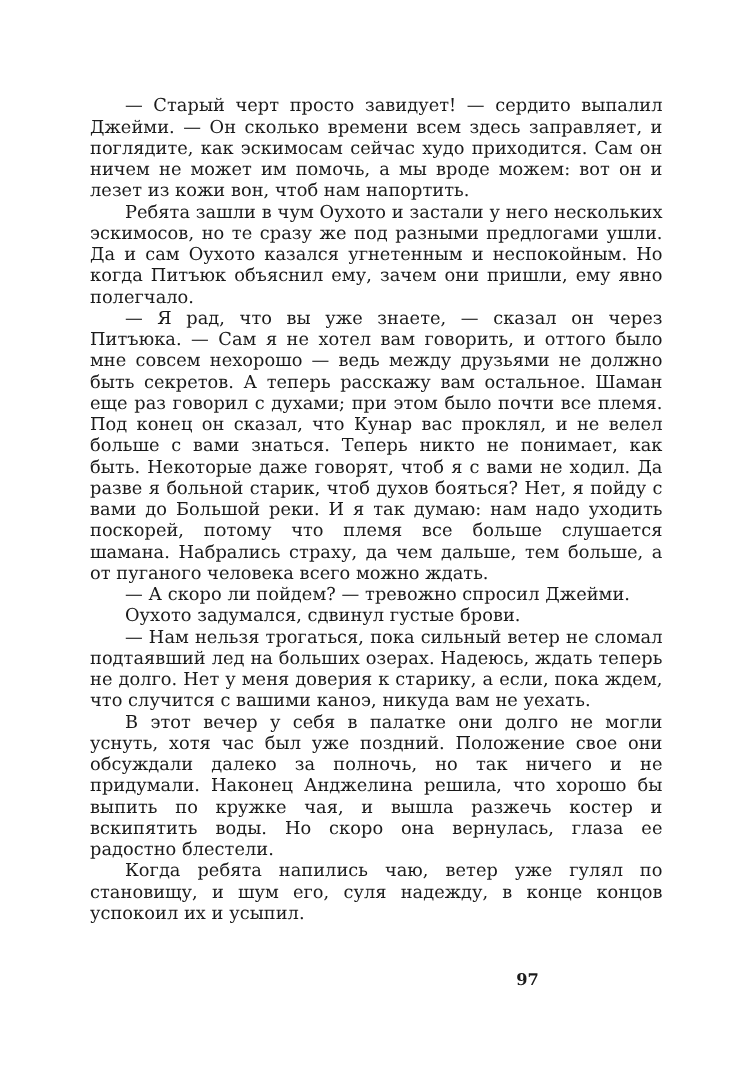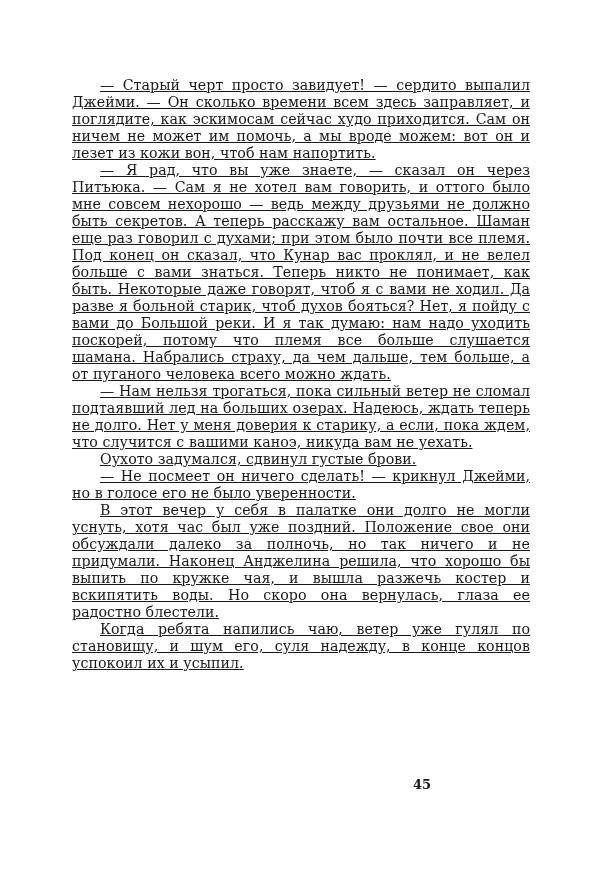--- a/index.html
+++ b/index.html
@@ -22,38 +22,38 @@
       font-size: 14.2px;
       line-height: 17px;
       color: #1a1a1a;
       letter-spacing: 0.05px;
     }
     .para {
       margin: 0;
       text-indent: 28px;
       text-align: justify;
       hyphens: manual;
-      text-decoration: underline;
     }
     .page-number {
       position: absolute;
       left: 413px;
       top: 777px;
       font-family: "DejaVu Serif", "Liberation Serif", serif;
       font-weight: bold;
       font-size: 13px;
       color: #1a1a1a;
     }
   </style>
 </head>
 <body>
 
 <div class="page">
   <p class="para">— Старый черт просто завидует! — сердито выпалил Джейми. — Он сколько времени всем здесь заправляет, и поглядите, как эскимосам сейчас худо приходится. Сам он ничем не может им помочь, а мы вроде можем: вот он и лезет из кожи вон, чтоб нам напортить.</p>
+  <p class="para">Ребята зашли в чум Оухото и застали у него нескольких эскимосов, но те сразу же под разными предлогами ушли. Да и сам Оухото казался угнетенным и неспокойным. Но когда Питъюк объяснил ему, зачем они пришли, ему явно полегчало.</p>
   <p class="para">— Я рад, что вы уже знаете, — сказал он через Питъюка. — Сам я не хотел вам говорить, и оттого было мне совсем нехорошо — ведь между друзьями не должно быть секретов. А теперь расскажу вам остальное. Шаман еще раз говорил с духами; при этом было почти все племя. Под конец он сказал, что Кунар вас проклял, и не велел больше с вами знаться. Теперь никто не понимает, как быть. Некоторые даже говорят, чтоб я с вами не ходил. Да разве я больной старик, чтоб духов бояться? Нет, я пойду с вами до Большой реки. И я так думаю: нам надо уходить поскорей, потому что племя все больше слушается шамана. Набрались страху, да чем дальше, тем больше, а от пуганого человека всего можно ждать.</p>
+  <p class="para">— А скоро ли пойдем? — тревожно спросил Джейми.</p>
+  <p class="para">Оухото задумался, сдвинул густые брови.</p>
   <p class="para">— Нам нельзя трогаться, пока сильный ветер не сломал подтаявший лед на больших озерах. Надеюсь, ждать теперь не долго. Нет у меня доверия к старику, а если, пока ждем, что случится с вашими каноэ, никуда вам не уехать.</p>
-  <p class="para">Оухото задумался, сдвинул густые брови.</p>
-  <p class="para">— Не посмеет он ничего сделать! — крикнул Джейми, но в голосе его не было уверенности.</p>
   <p class="para">В этот вечер у себя в палатке они долго не могли уснуть, хотя час был уже поздний. Положение свое они обсуждали далеко за полночь, но так ничего и не придумали. Наконец Анджелина решила, что хорошо бы выпить по кружке чая, и вышла разжечь костер и вскипятить воды. Но скоро она вернулась, глаза ее радостно блестели.</p>
   <p class="para">Когда ребята напились чаю, ветер уже гулял по становищу, и шум его, суля надежду, в конце концов успокоил их и усыпил.</p>
 </div>
 
-<div class="page-number">45</div>
+<div class="page-number">97</div>
 
 </body></html>

